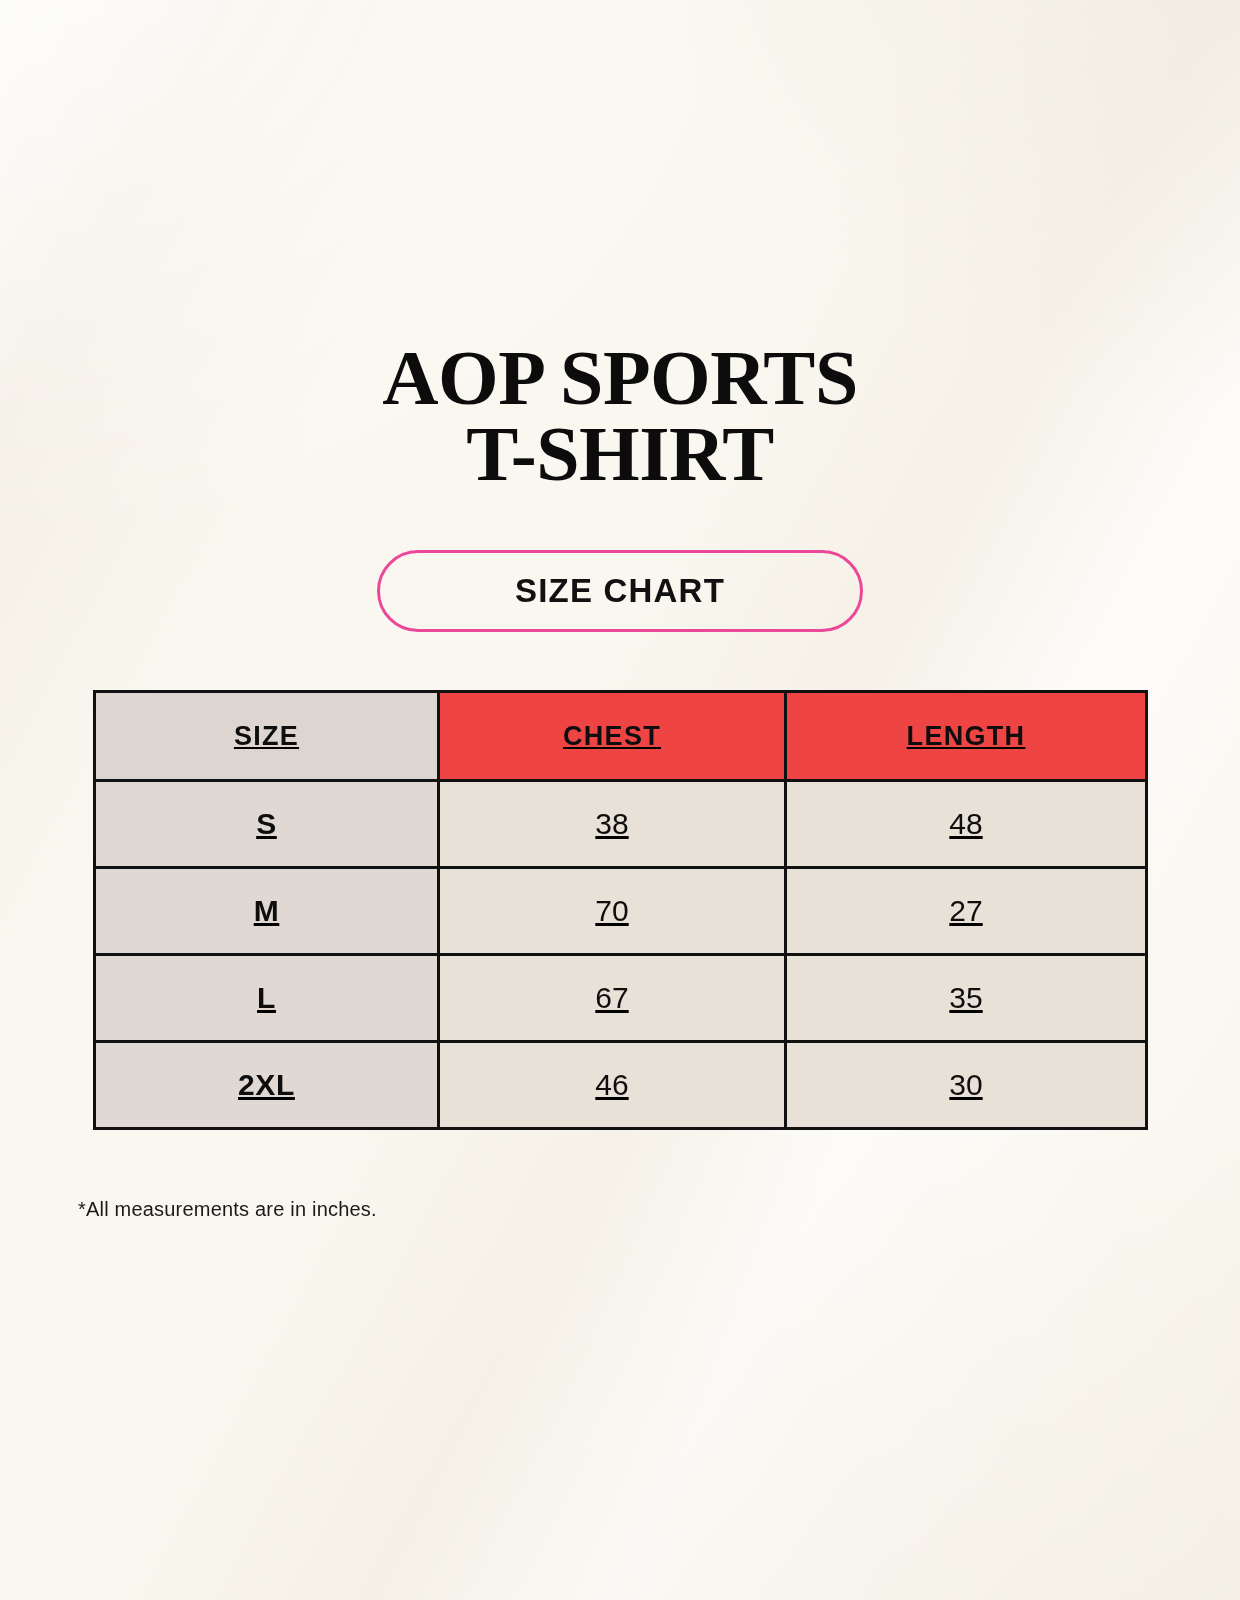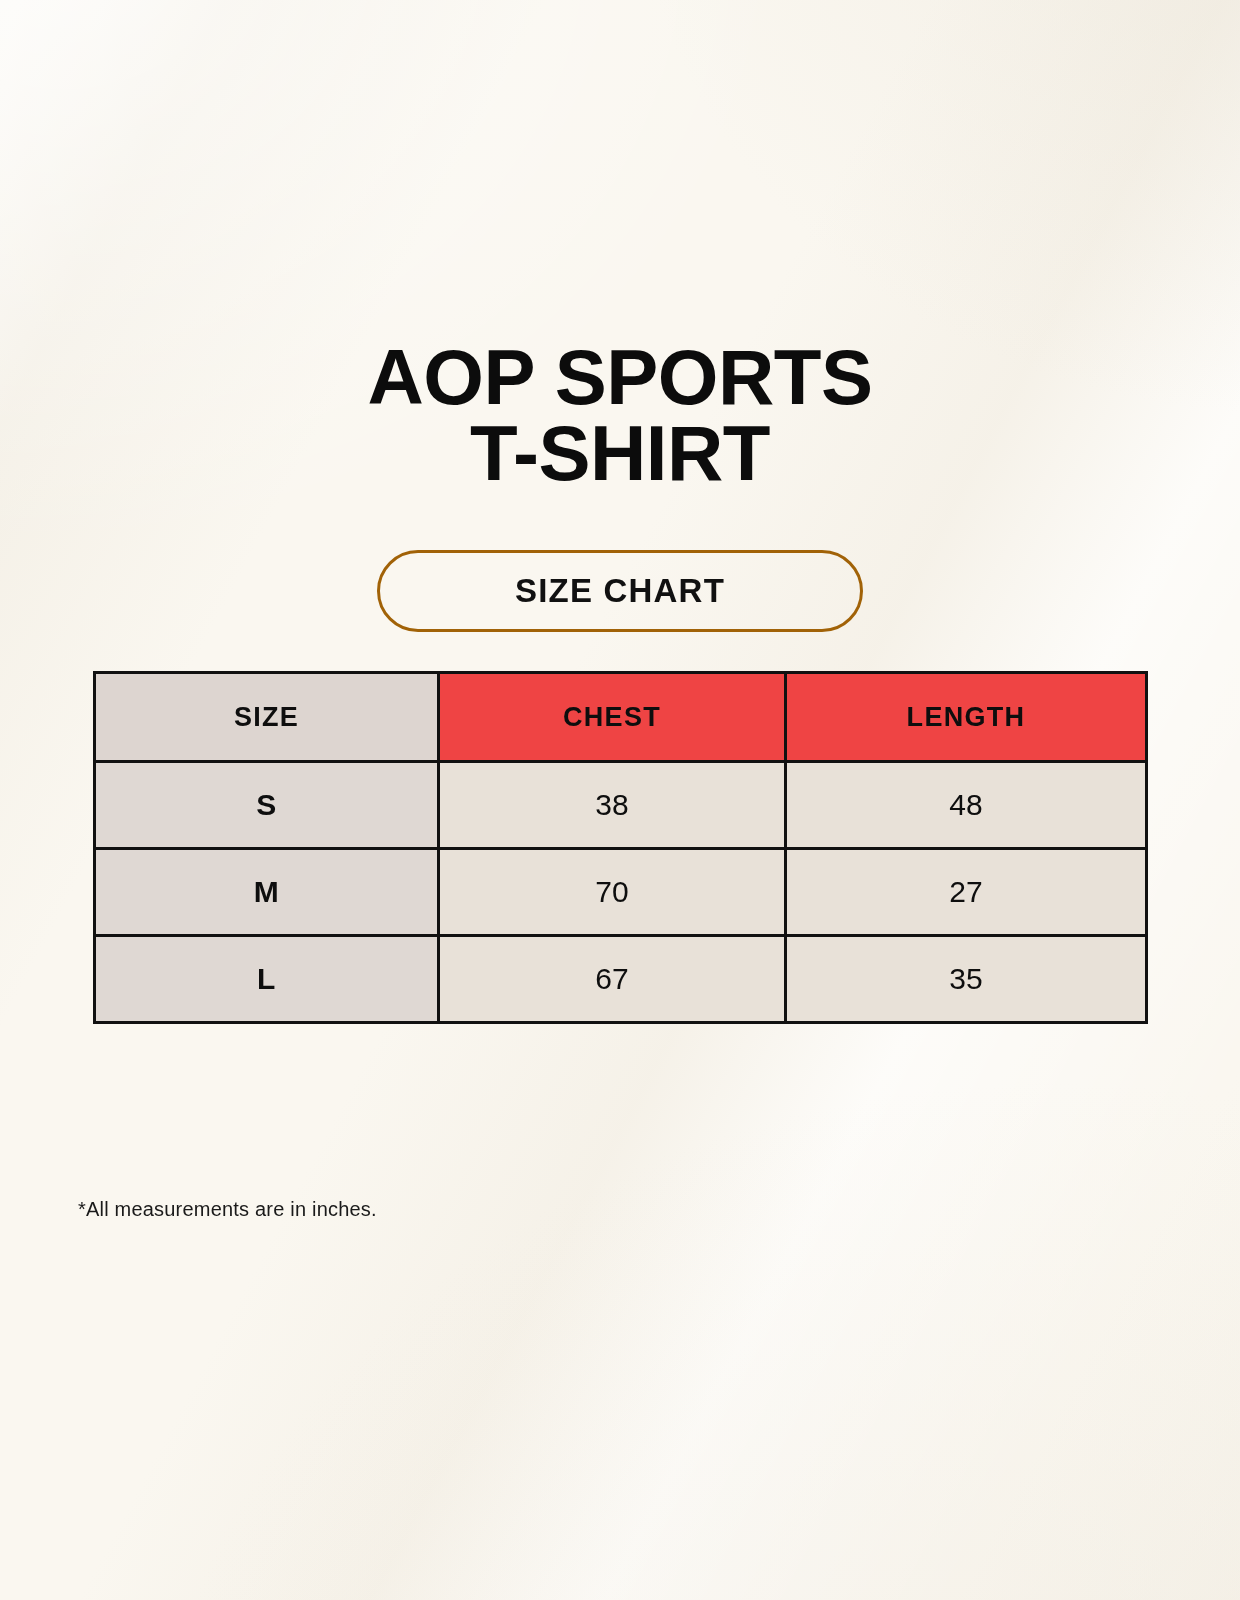--- a/index.html
+++ b/index.html
@@ -63,53 +63,55 @@
     left: 0;
     top: 340px;
     width: 1240px;
     text-align: center;
     font-size: 78px;
     line-height: 0.97;
     font-weight: 700;
     letter-spacing: -0.5px;
     color: #0c0c0c;
     white-space: pre-line;
+    font-family: Liberation Serif, serif;
   }
 
   
   .pill-wrap {
     position: absolute;
     left: 0;
     top: 550px;
     width: 1240px;
     display: flex;
     justify-content: center;
   }
   .pill {
     box-sizing: border-box;
     width: 486px;
     height: 82px;
-    border: 3px solid #a16207;
+    border: 3px solid #ec4899;
     border-radius: 41px;
     background: transparent;
     display: flex;
     align-items: center;
     justify-content: center;
     font-size: 33px;
     font-weight: 600;
     letter-spacing: 1.2px;
     color: #111111;
   }
 
   
   .table-wrap {
     position: absolute;
     left: 93px;
-    top: 671px;
+    top: 690px;
     width: 895px;
+    text-decoration: underline;
   }
   table.size-table {
     border-collapse: collapse;
     width: 1052px;
     table-layout: fixed;
     border: 3px solid #111111;
   }
   table.size-table col.c-size   { width: 344px; }
   table.size-table col.c-chest  { width: 347px; }
   table.size-table col.c-length { width: 361px; }
@@ -195,20 +197,25 @@
           <tr>
             <td class="cell-size">M</td>
             <td class="cell-value">70</td>
             <td class="cell-value">27</td>
           </tr>
           <tr>
             <td class="cell-size">L</td>
             <td class="cell-value">67</td>
             <td class="cell-value">35</td>
           </tr>
+          <tr>
+            <td class="cell-size">2XL</td>
+            <td class="cell-value">46</td>
+            <td class="cell-value">30</td>
+          </tr>
         </tbody>
       </table>
     </div>
 
     <div class="footnote">*All measurements are in inches.</div>
 
   </div>
 </div>
 
 </body></html>

